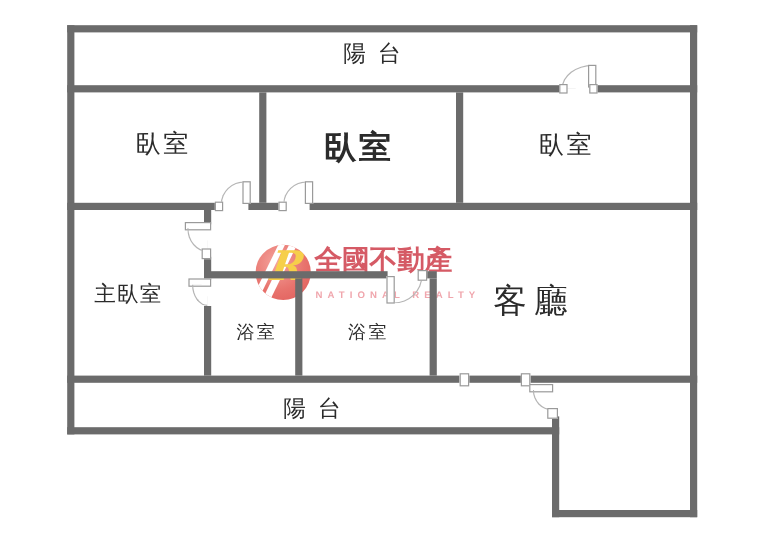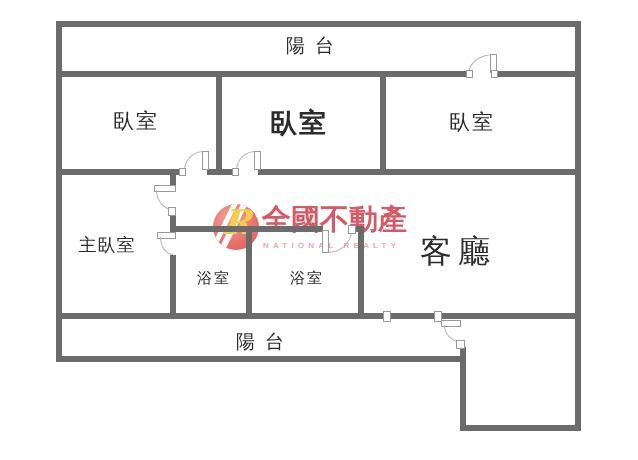--- a/index.html
+++ b/index.html
@@ -16,21 +16,21 @@
   }
   .badge .stripe{position:absolute;background:#fff;width:5px;height:58px;top:-6px;transform:rotate(26deg);}
   .badge .stripe.s1{left:8px;}
   .badge .stripe.s2{left:17px;width:6px;}
   .badge .letter{
     position:absolute;left:13px;top:1px;font-family:"DejaVu Serif","Liberation Serif",serif;
     font-style:italic;font-weight:bold;font-size:34px;line-height:1;color:#f6cf4a;
     transform:skewX(-8deg);
   }
   .brand{
-    position:absolute;left:262px;top:205px;font-size:29px;font-weight:bold;line-height:1;
+    position:absolute;left:262px;top:205px;font-size:23px;font-weight:bold;line-height:1;
     color:#d4545f;letter-spacing:0px;white-space:nowrap;opacity:.96;
   }
   .brand-en{
     position:absolute;left:263px;top:241px;font-size:8px;font-weight:bold;color:#f0a6ad;
     letter-spacing:4.2px;white-space:nowrap;
   }
   
   .plan{position:absolute;inset:0;z-index:2;}
   .wall{position:absolute;background:#6b6b6b;}
   .leaf,.jamb{position:absolute;background:#fff;border:1px solid #9a9a9a;box-sizing:border-box;}
@@ -122,16 +122,16 @@
     <div class="arc bl" style="left:444px;top:325px;width:16px;height:17px"></div>
     <div class="jamb" style="left:456px;top:340px;width:9px;height:9px"></div>
 
     <div class="room-label" style="left:315px;top:45px;font-size:19px;letter-spacing:10px">陽台</div>
     <div class="room-label" style="left:136px;top:120px;font-size:21px;letter-spacing:2px">臥室</div>
     <div class="room-label" style="left:299px;top:123px;font-size:27px;font-weight:bold;letter-spacing:2px">臥室</div>
     <div class="room-label" style="left:472px;top:121px;font-size:21px;letter-spacing:2px">臥室</div>
     <div class="room-label" style="left:107px;top:245px;font-size:18px;letter-spacing:1px">主臥室</div>
     <div class="room-label" style="left:214px;top:277px;font-size:15px;letter-spacing:2px">浴室</div>
     <div class="room-label" style="left:307px;top:277px;font-size:15px;letter-spacing:2px">浴室</div>
-    <div class="room-label" style="left:458px;top:251px;font-size:32px;letter-spacing:6px">客廳</div>
+    <div class="room-label" style="left:445px;top:251px;font-size:28px;letter-spacing:6px">客廳</div>
     <div class="room-label" style="left:265px;top:341px;font-size:19px;letter-spacing:10px">陽台</div>
   </div>
 </div>
 
 </body></html>

